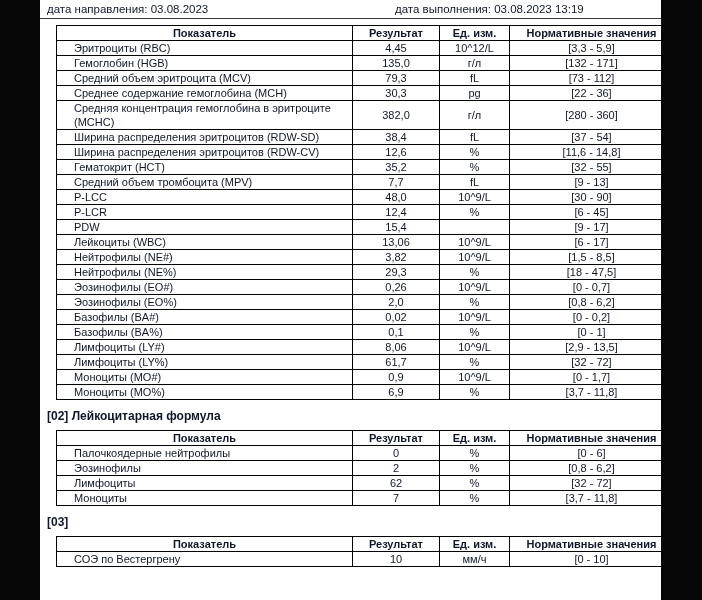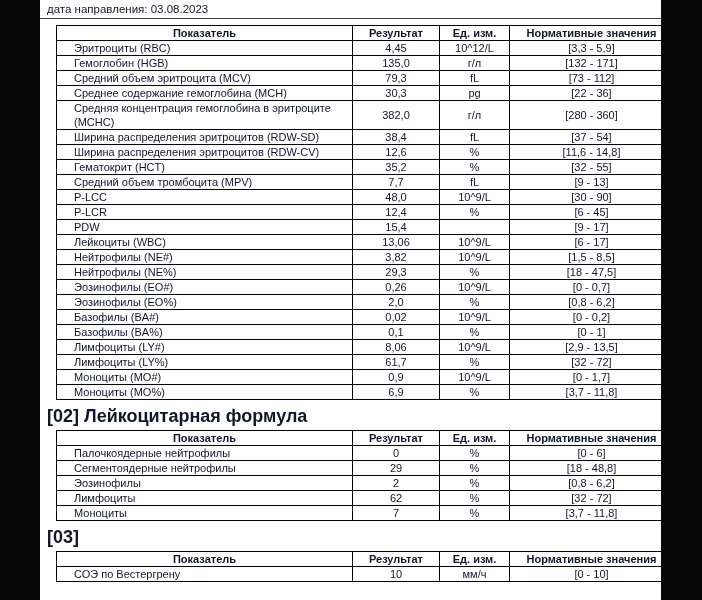--- a/index.html
+++ b/index.html
@@ -51,33 +51,34 @@
     overflow: hidden;
   }
   .lab-table th {
     font-weight: bold;
     text-align: center;
   }
   .lab-table td { text-align: center; }
   .lab-table td:first-child { text-align: left; padding-left: 17px; }
   .section-title {
     font-weight: bold;
-    font-size: 18px;
+    font-size: 12px;
     line-height: 15px;
     margin: 9px 0 6px 7px;
   }
 </style>
 </head>
 <body>
 
 <div class="viewport">
   <div class="page">
 
     <div class="dates">
       <span class="date-left">дата направления: 03.08.2023</span>
+      <span class="date-right">дата выполнения: 03.08.2023 13:19</span>
     </div>
     <div class="top-divider"></div>
 
     <table class="lab-table first">
       <colgroup>
         <col style="width:296px">
           <col style="width:87px">
           <col style="width:70px">
           <col style="width:164px">
       </colgroup>
@@ -248,26 +249,20 @@
           </tr>
       </thead>
       <tbody>
           <tr>
             <td>Палочкоядерные нейтрофилы</td>
             <td>0</td>
             <td>%</td>
             <td>[0 - 6]</td>
           </tr>
           <tr>
-            <td>Сегментоядерные нейтрофилы</td>
-            <td>29</td>
-            <td>%</td>
-            <td>[18 - 48,8]</td>
-          </tr>
-          <tr>
             <td>Эозинофилы</td>
             <td>2</td>
             <td>%</td>
             <td>[0,8 - 6,2]</td>
           </tr>
           <tr>
             <td>Лимфоциты</td>
             <td>62</td>
             <td>%</td>
             <td>[32 - 72]</td>

